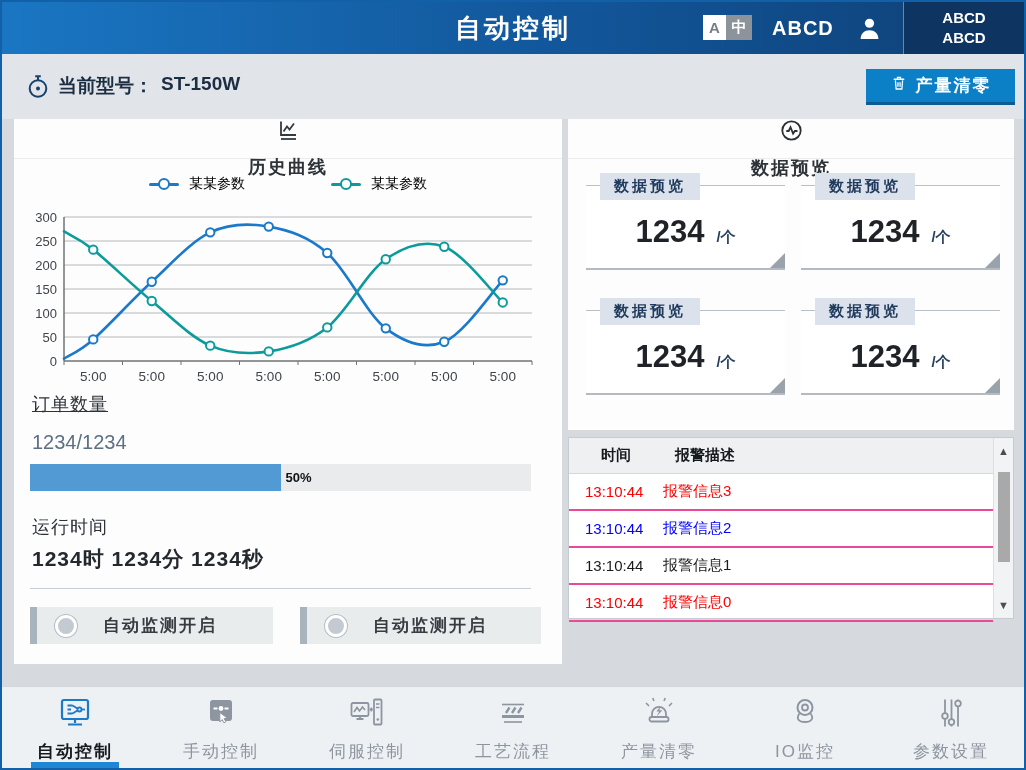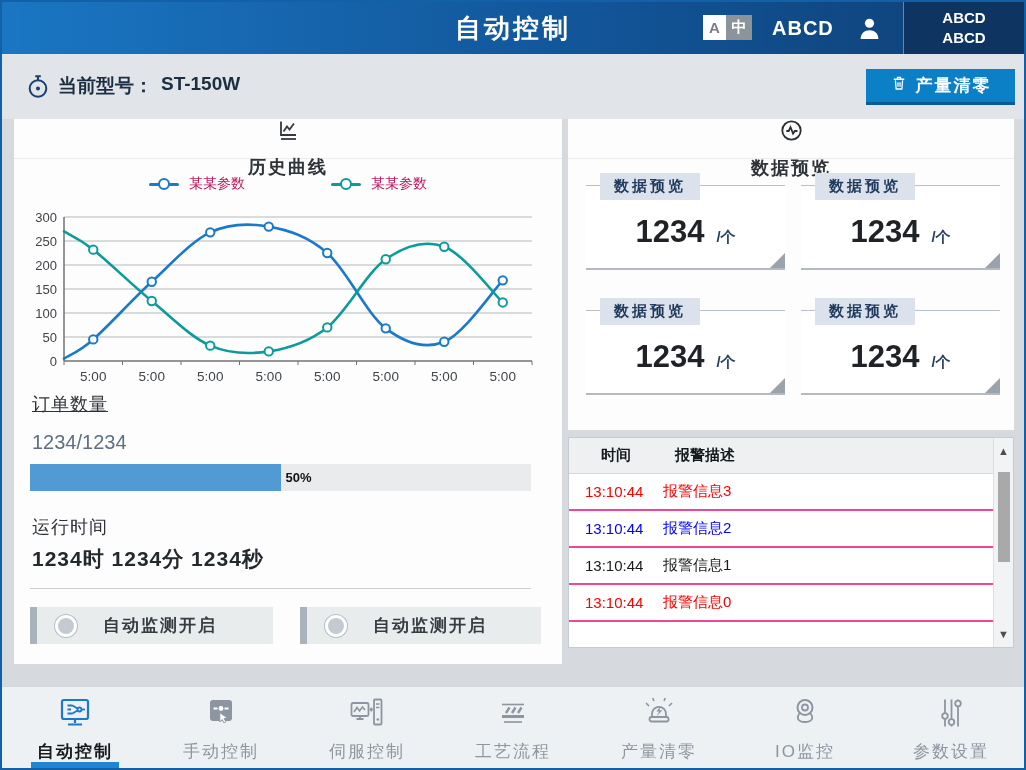--- a/index.html
+++ b/index.html
@@ -31,21 +31,21 @@
            font-family:inherit; }
 
   
   .panel { position:absolute; background:#fdfdfe; }
   .panel-header { height:40px; border-bottom:1px solid #ececee; display:flex; align-items:center; gap:9px;
            padding:0 15px; font-size:18px; color:#2e3338; font-weight:bold; letter-spacing:2px;flex-direction:column; }
 
   #left-panel { left:12px; top:117px; width:548px; height:545px; }
 
   .legend { position:absolute; top:56px; left:0; width:100%; display:flex; justify-content:center; gap:86px; }
-  .leg-item { display:flex; align-items:center; gap:10px; color:#be185d; font-size:14px; cursor:pointer; }
+  .leg-item { display:flex; align-items:center; gap:10px; color:#000000; font-size:14px; cursor:pointer; }
   .leg-marker { position:relative; width:30px; height:12px; }
   .leg-line { position:absolute; left:0; top:4.5px; width:30px; height:3px; border-radius:2px; }
   .leg-dot { position:absolute; left:9px; top:0; width:12px; height:12px; border-radius:50%; background:#fff; border:2.5px solid #000; }
 
   #chart-svg { position:absolute; left:6px; top:88px; }
 
   .sec-title { position:absolute; left:18px; font-size:18px; color:#2e3338; letter-spacing:1px; }
   #order-title { top:273px;text-decoration:underline; }
   #order-value { position:absolute; left:18px; top:312px; font-size:20px; color:#5d7082; }
   .progress { position:absolute; left:16px; top:345px; width:501px; height:27px; background:#e9ebed; }
@@ -72,21 +72,21 @@
   #card-2 { left:18px;  top:191px; }
   #card-3 { left:233px; top:191px; }
   .card-chip { position:absolute; left:14px; top:-13px; background:#dbe2ec; color:#1f3a5c;
            font-size:15px; font-weight:bold; padding:4px 14px; letter-spacing:3px; }
   .card-val { position:absolute; left:0; width:100%; top:28px; text-align:center; }
   .card-num { font-size:31px; font-weight:bold; color:#1f2328; }
   .card-unit { font-size:15px; font-weight:bold; color:#27405e; margin-left:12px; }
   .card-fold { position:absolute; right:0; bottom:0; width:0; height:0;
            border-left:15px solid transparent; border-bottom:15px solid #9aa2ab; }
 
-  #alarm-panel { left:566px; top:435px; width:446px; height:211px; border:1px solid #c6cbd0; background:#fff; }
+  #alarm-panel { left:566px; top:435px; width:446px; height:182px; border:1px solid #c6cbd0; background:#fff; }
   .alarm-header { height:36px; background:#eef0f2; border-bottom:1px solid #d6d9dc; display:flex; align-items:center;
            font-size:15px; font-weight:bold; color:#16191d; width:calc(100% - 20px); }
   .ah-time { margin-left:32px; } .ah-desc { margin-left:44px; }
   .alarm-row { height:37px; border-bottom:2px solid #ec4899; display:flex; align-items:center; font-size:15px;
            width:calc(100% - 20px); }
   .ar-time { margin-left:16px; width:76px; }
   .ar-desc { margin-left:2px; }
   .scrollbar { position:absolute; right:0; top:0; width:20px; height:100%; background:#f2f3f4; border-left:1px solid #dddfe2; }
   .sb-arrow { position:absolute; left:0; width:100%; height:18px; text-align:center; font-size:11px; color:#4a4e53; cursor:pointer; line-height:18px; }
   .sb-up { top:4px; } .sb-down { bottom:4px; }

